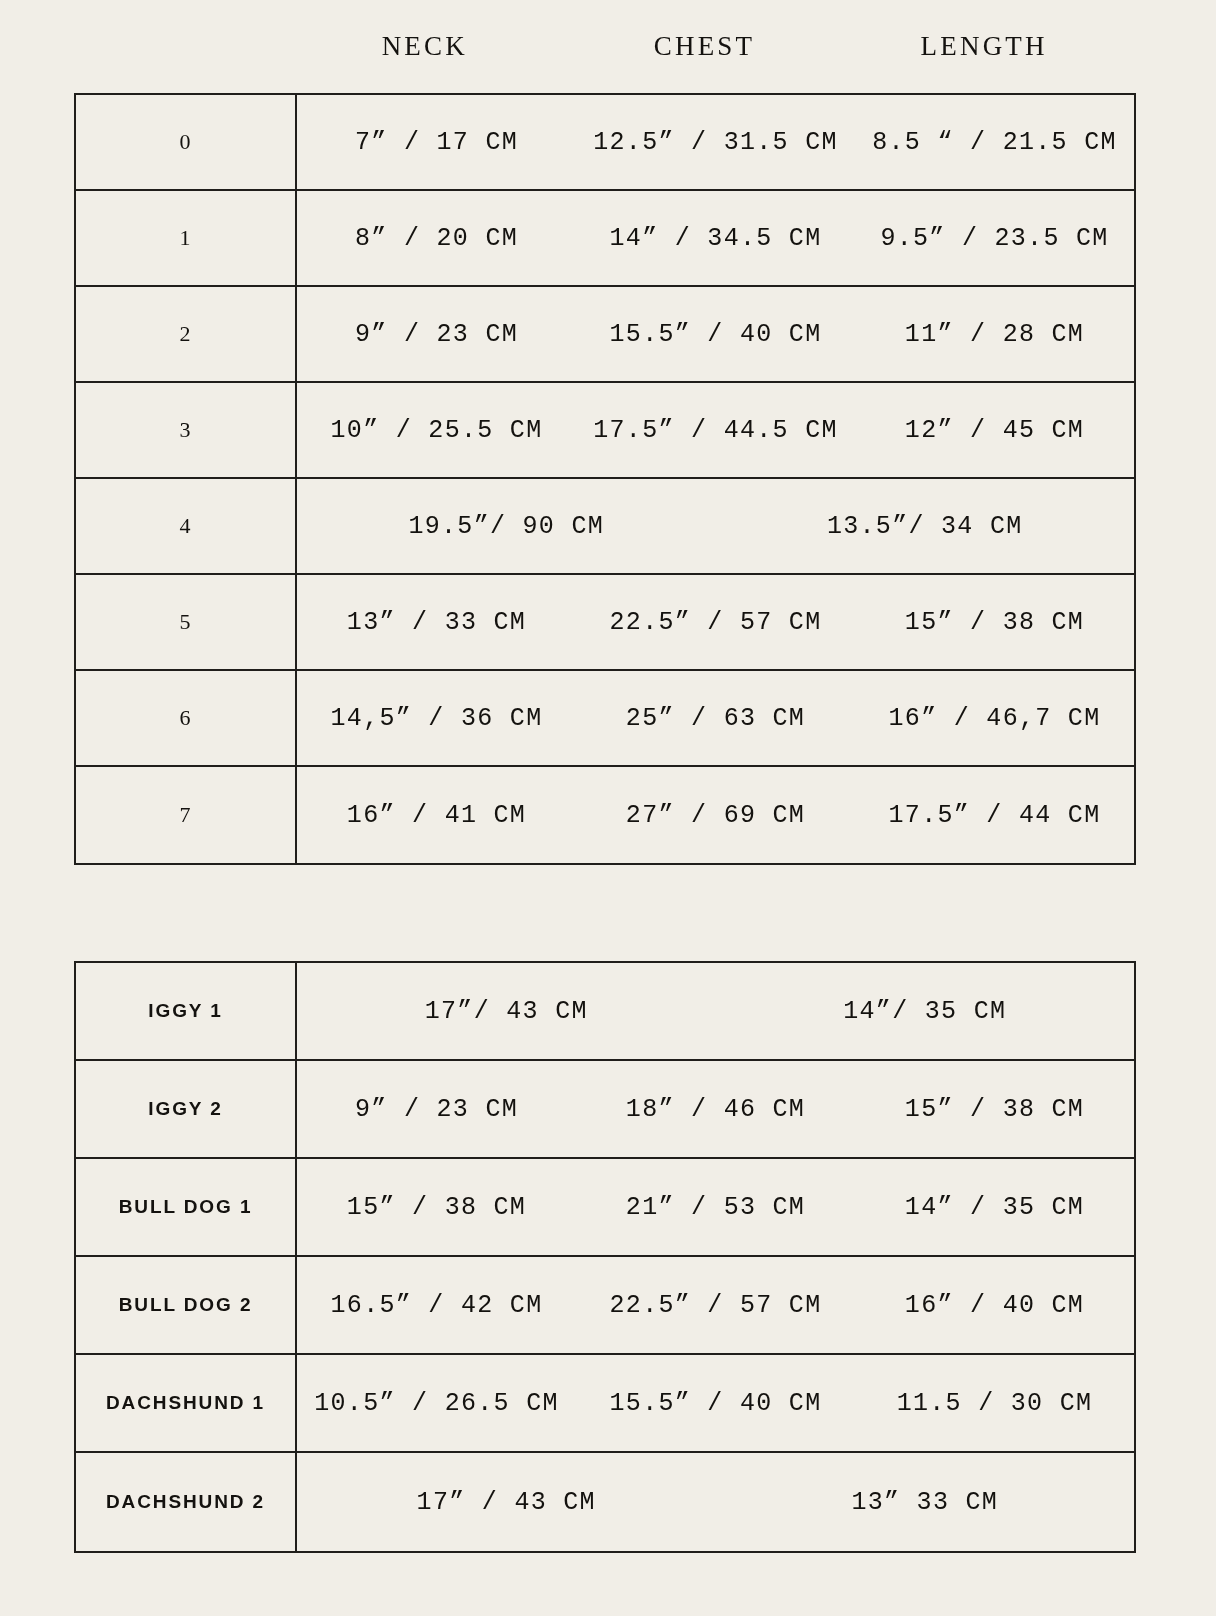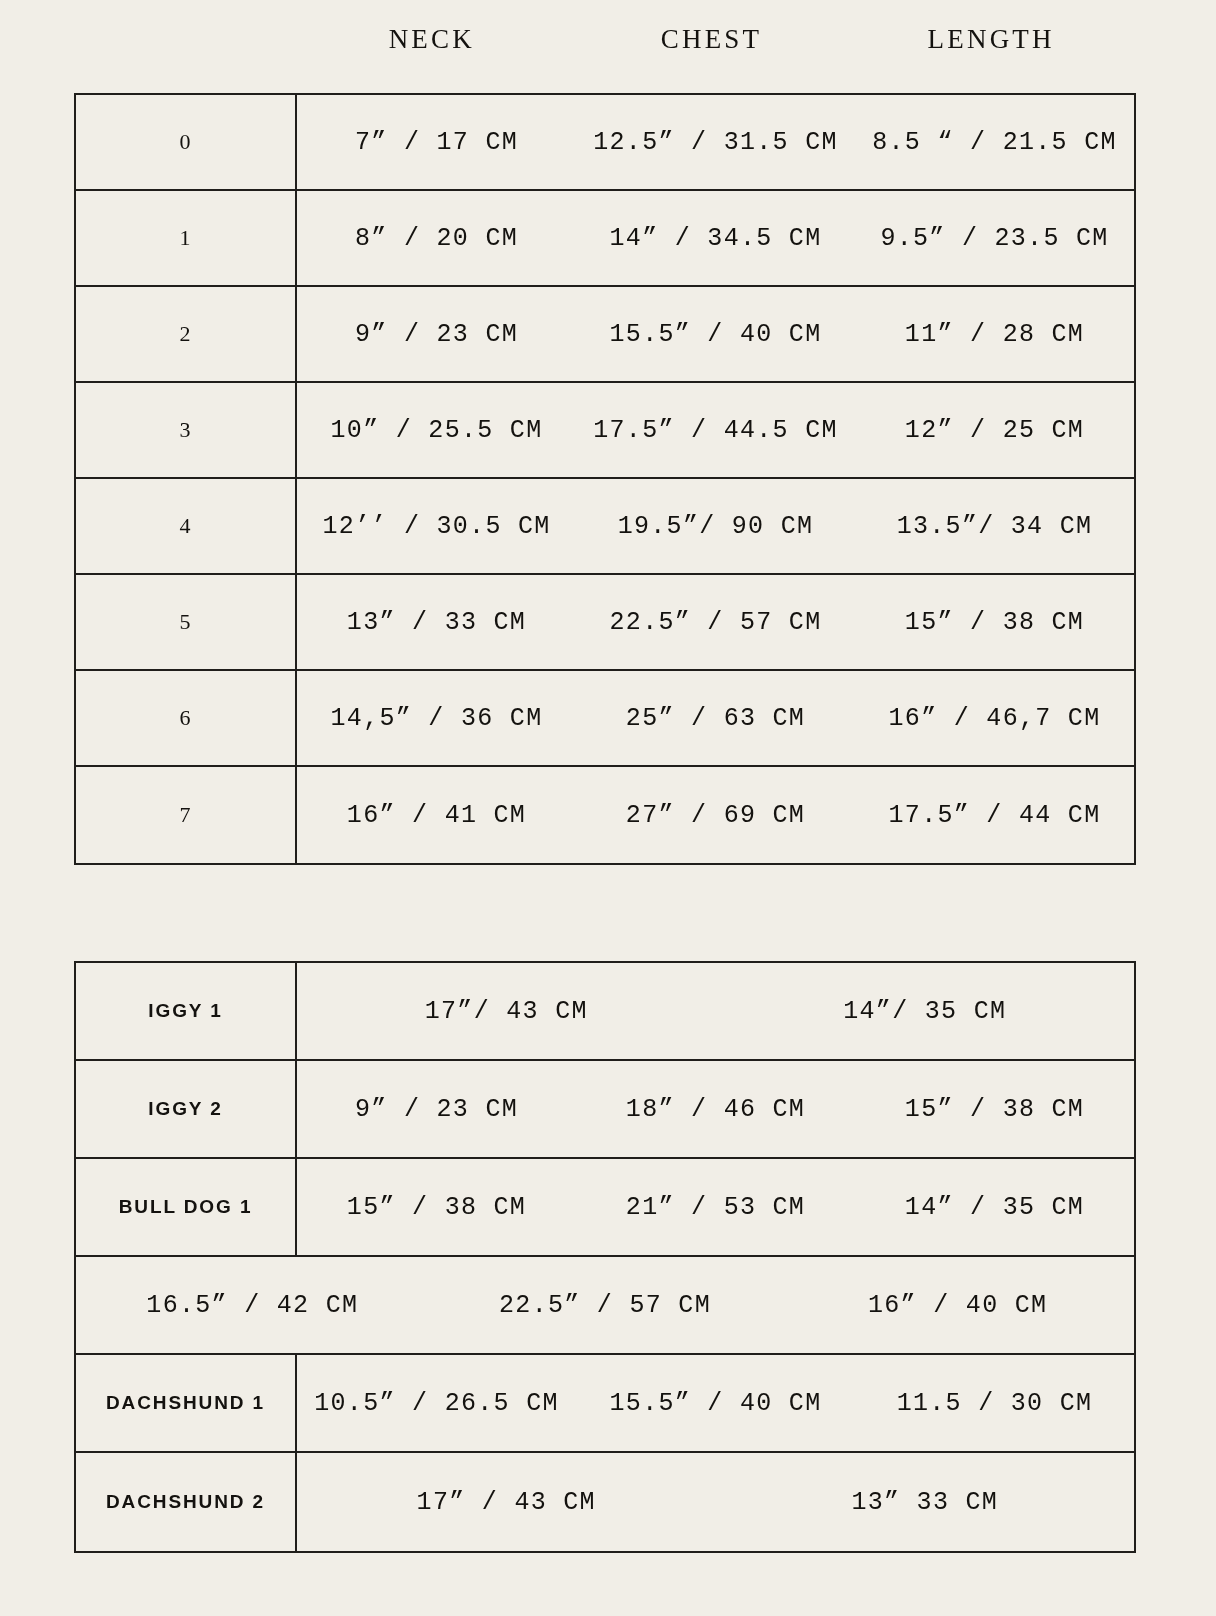--- a/index.html
+++ b/index.html
@@ -19,26 +19,26 @@
   .sheet {
     position: absolute;
     left: 0; top: 0;
     width: 1216px;
     height: 1616px;
   }
 
   
   .col-header-row {
     position: absolute;
-    left: 292px;
+    left: 285px;
     top: 18px;
     width: 839px;
     height: 42px;
     display: flex;
-    align-items: center;
+    align-items: flex-end;
   }
   .col-header {
     flex: 1 1 0;
     text-align: center;
     font-family: "Liberation Serif", serif;
     font-size: 27px;
     font-weight: 400;
     letter-spacing: 3.2px;
     color: #14120f;
     line-height: 1;
@@ -167,32 +167,29 @@
       <div class="cell-label">
           <span class="label-text">3</span>
         </div>
       <div class="cell-data">
           <span class="data-text">10” / 25.5 CM</span>
         </div>
       <div class="cell-data">
           <span class="data-text">17.5” / 44.5 CM</span>
         </div>
       <div class="cell-data">
-          <span class="data-text">12” / 25 CM</span>
+          <span class="data-text">12” / 45 CM</span>
         </div>
     </div>
 
     <div class="trow">
       <div class="cell-label">
           <span class="label-text">4</span>
         </div>
       <div class="cell-data">
-          <span class="data-text">12’’ / 30.5 CM</span>
-        </div>
-      <div class="cell-data">
           <span class="data-text">19.5”/ 90 CM</span>
         </div>
       <div class="cell-data">
           <span class="data-text">13.5”/ 34 CM</span>
         </div>
     </div>
 
     <div class="trow">
       <div class="cell-label">
           <span class="label-text">5</span>
@@ -278,20 +275,23 @@
         </div>
       <div class="cell-data">
           <span class="data-text">21” / 53 CM</span>
         </div>
       <div class="cell-data">
           <span class="data-text">14” / 35 CM</span>
         </div>
     </div>
 
     <div class="trow">
+      <div class="cell-label">
+          <span class="label-text">BULL DOG 2</span>
+        </div>
       <div class="cell-data">
           <span class="data-text">16.5” / 42 CM</span>
         </div>
       <div class="cell-data">
           <span class="data-text">22.5” / 57 CM</span>
         </div>
       <div class="cell-data">
           <span class="data-text">16” / 40 CM</span>
         </div>
     </div>

